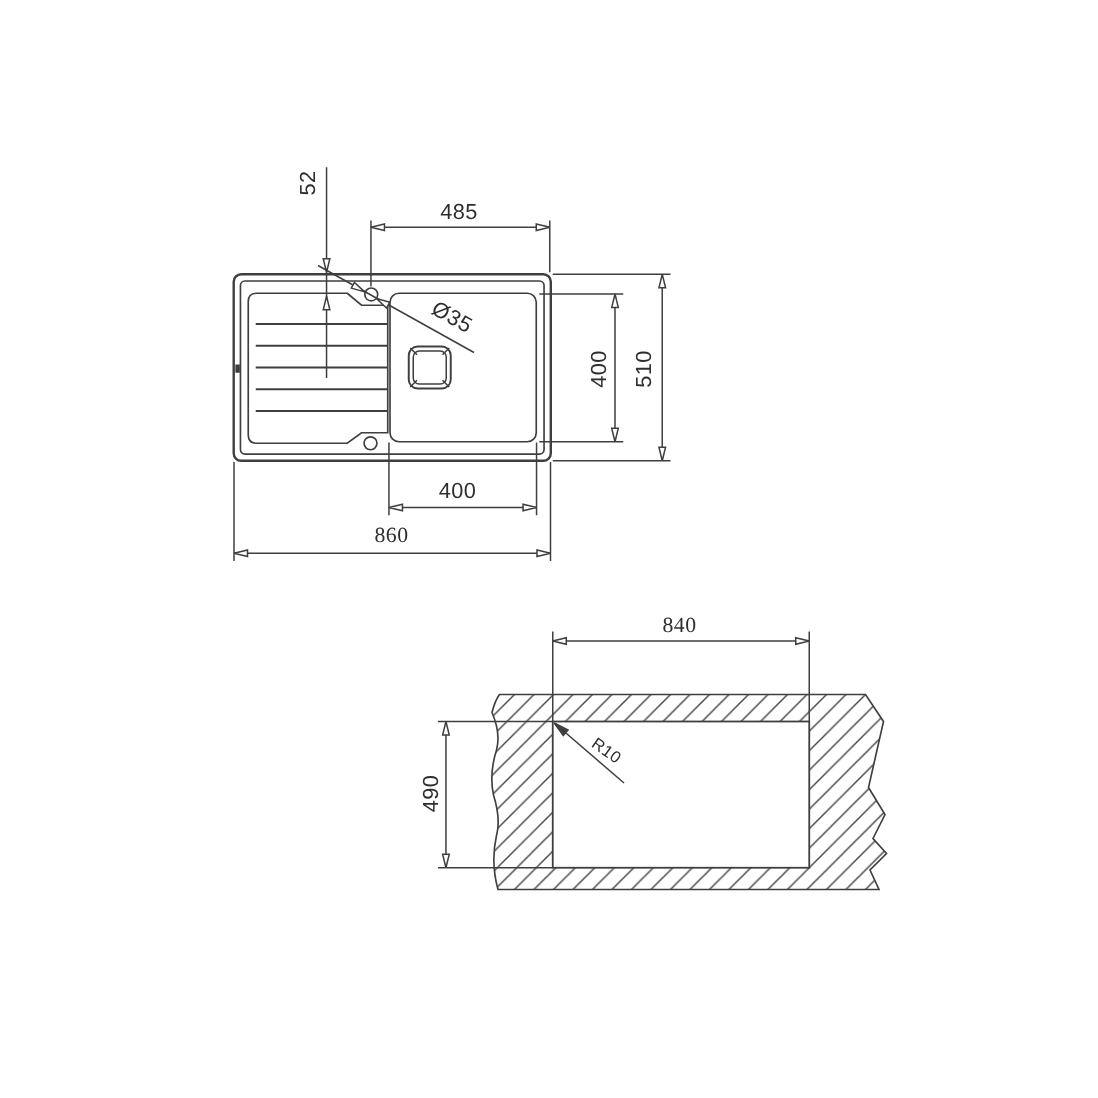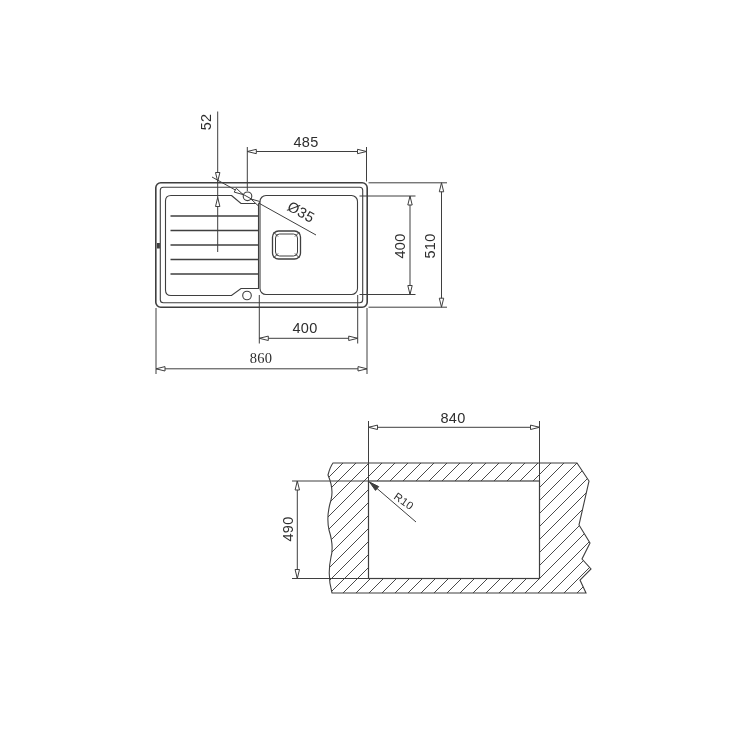--- a/index.html
+++ b/index.html
@@ -151,17 +151,17 @@
     </g>
   </svg>
 
   <span class="lbl rot-ccw" style="left:206px; top:122px;">52</span>
   <span class="lbl" style="left:306px; top:142px;text-align:center;">485</span>
   <span class="lbl rot-dia" style="left:301px; top:212px;">Ø35</span>
   <span class="lbl rot-ccw" style="left:400px; top:246px;">400</span>
   <span class="lbl rot-ccw" style="left:430px; top:246px;">510</span>
   <span class="lbl" style="left:305px; top:328px;">400</span>
   <span class="lbl" style="left:261px; top:358px;font-family:Liberation Serif, serif;">860</span>
-  <span class="lbl" style="left:453px; top:418px;">840</span>
+  <span class="lbl" style="left:453px; top:418px;font-family:Liberation Serif, serif;">840</span>
   <span class="lbl rot-ccw" style="left:288px; top:529px;">490</span>
   <span class="lbl rot-r10" style="left:404px; top:501px;">R10</span>
 
 </div>
 
 </body></html>

